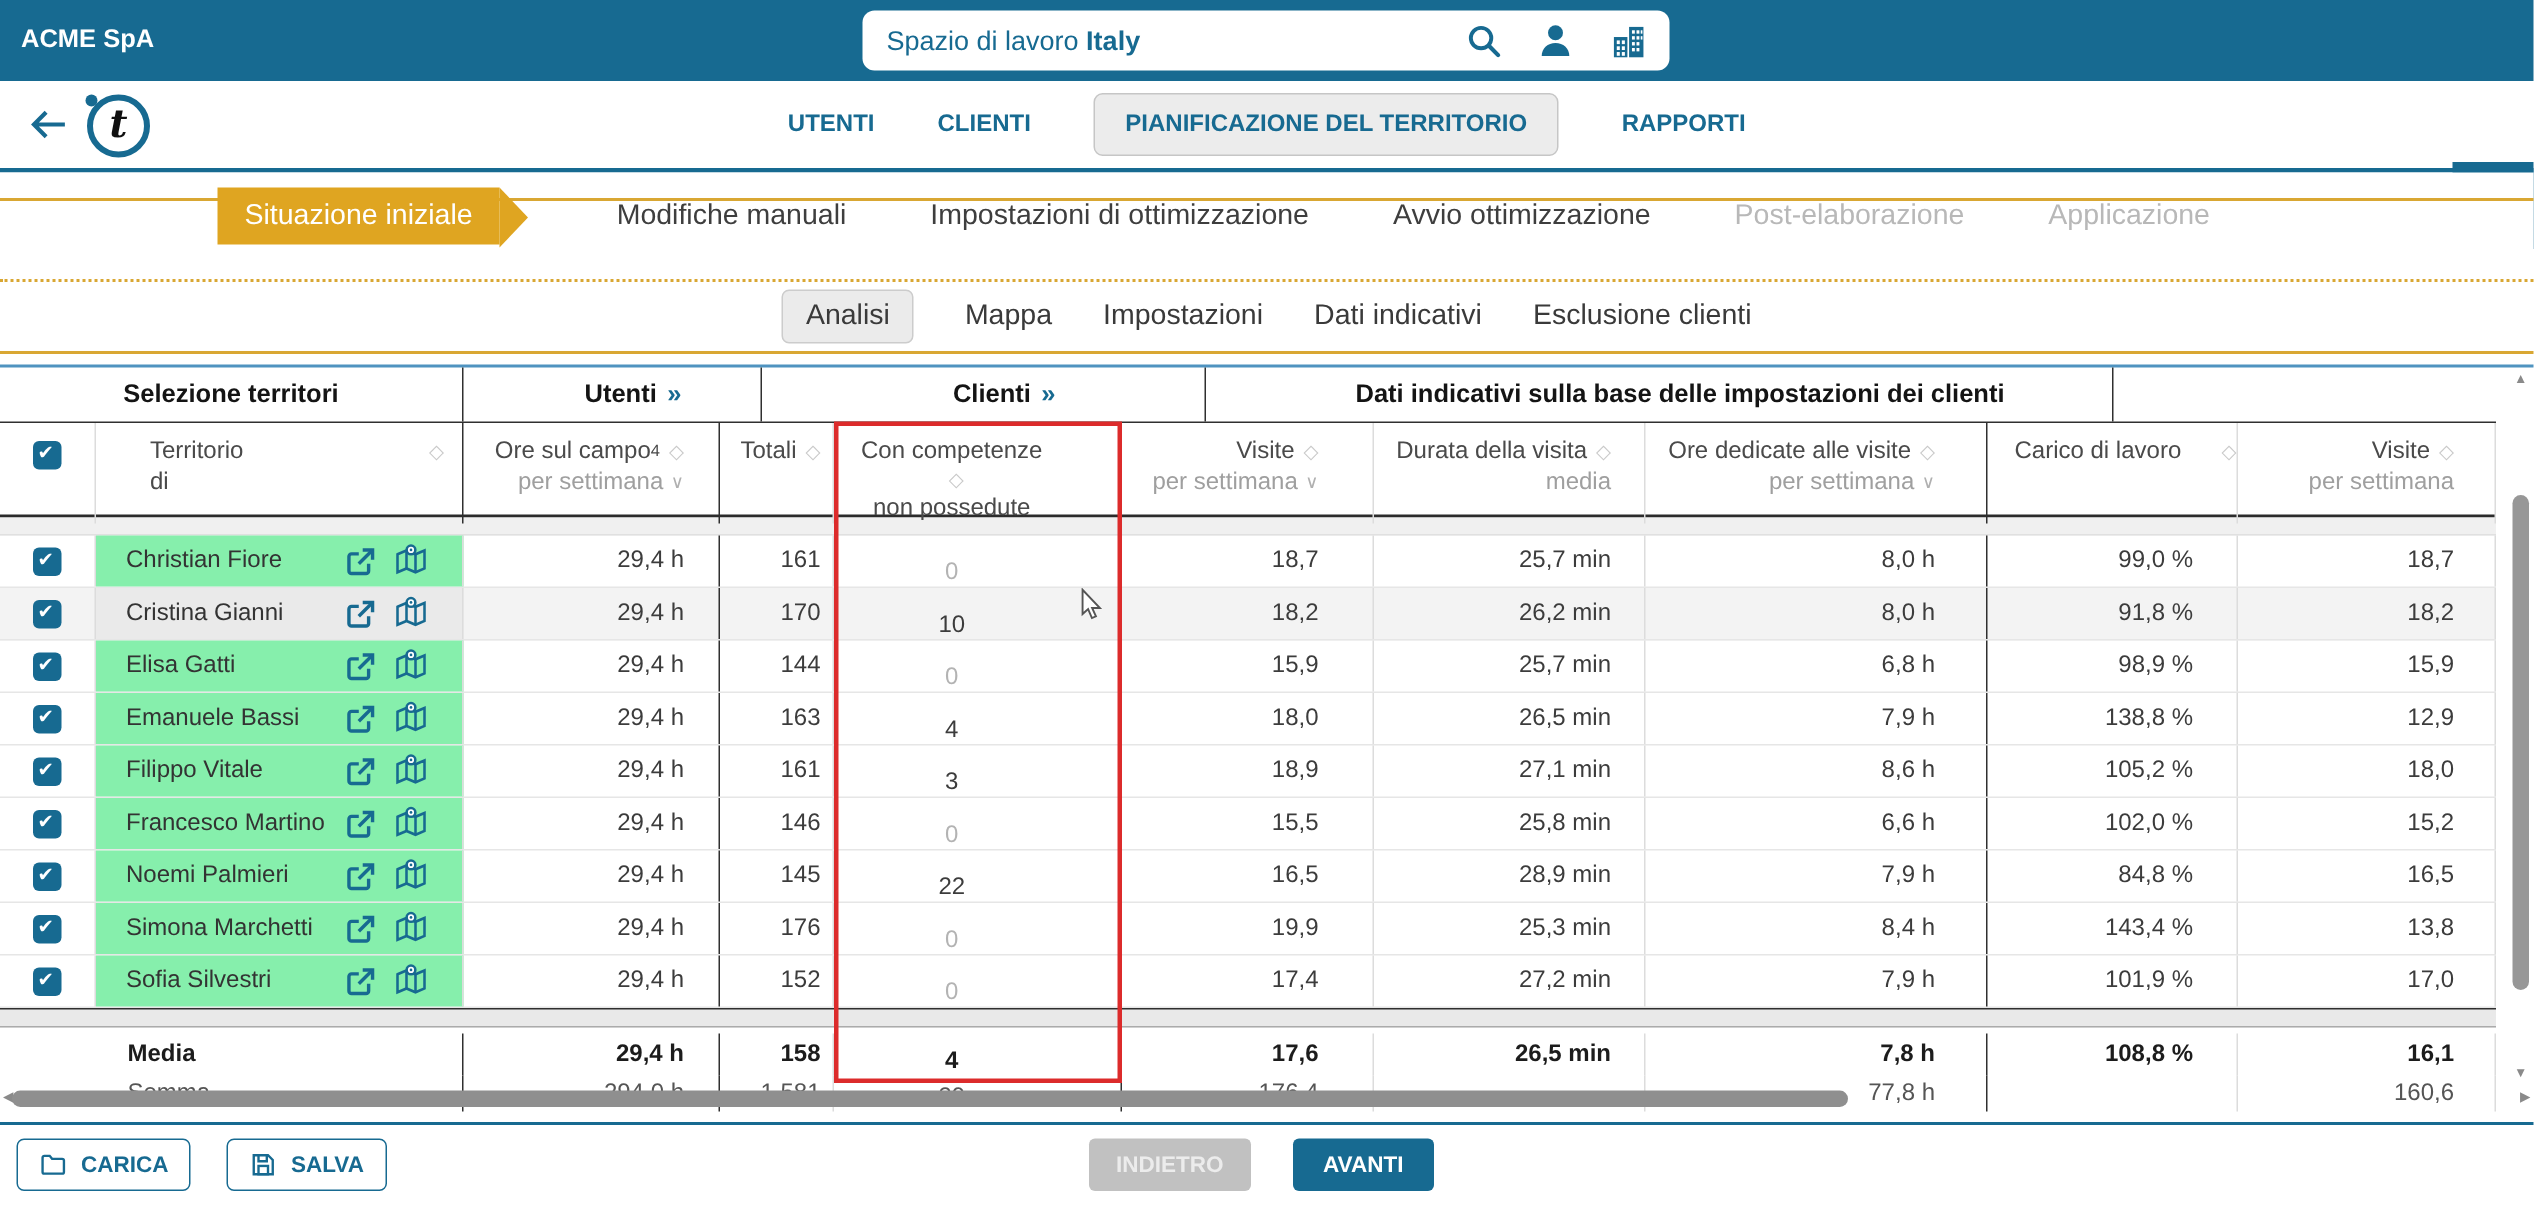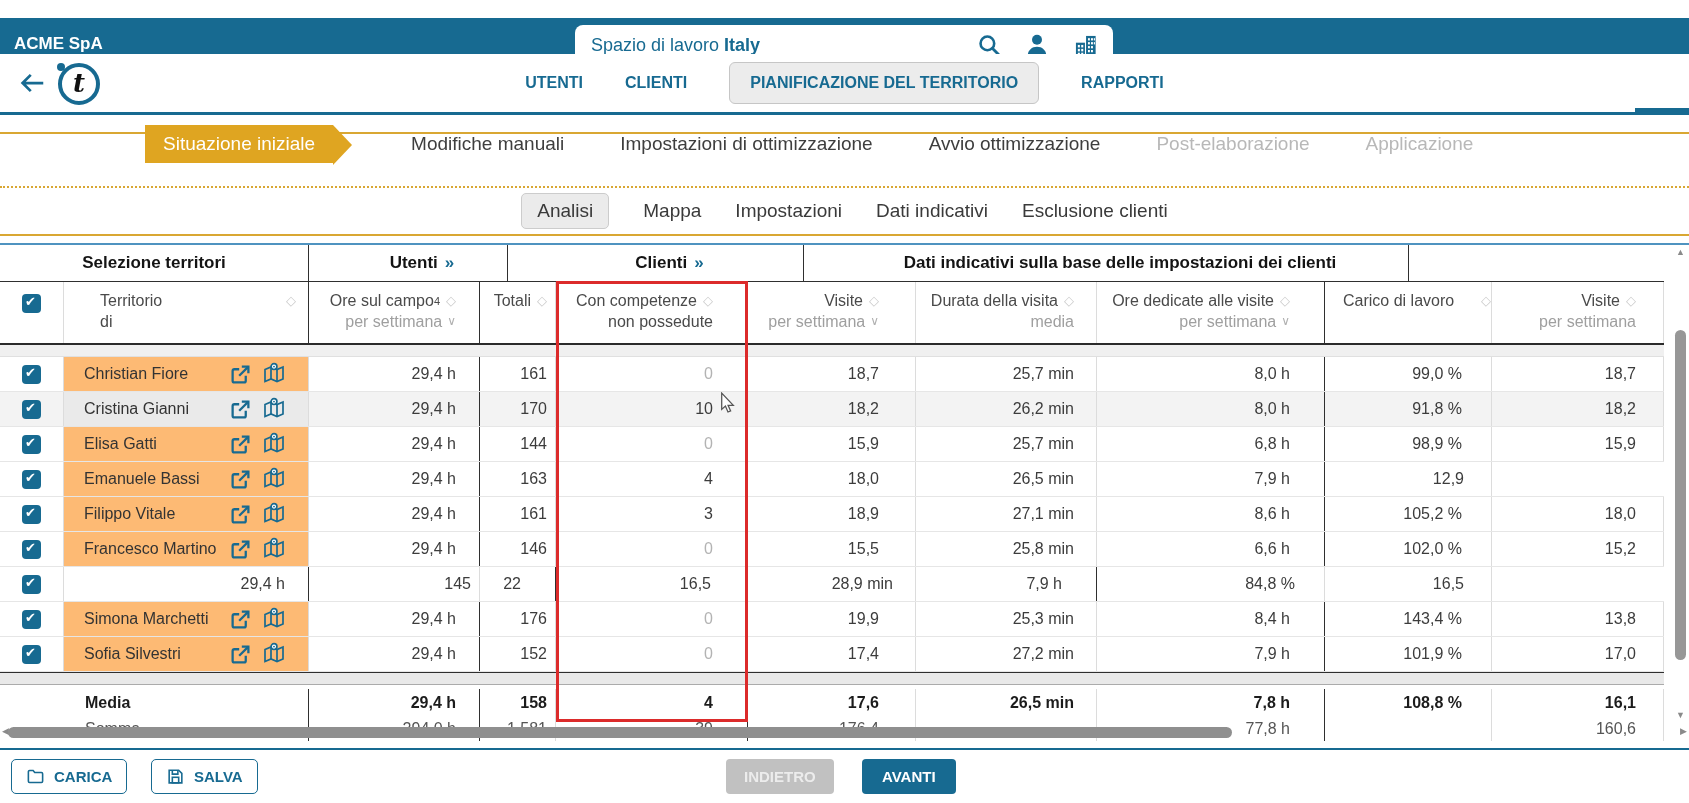--- a/index.html
+++ b/index.html
@@ -1,21 +1,21 @@
 <!DOCTYPE html>
 <html><head>
 <meta charset="utf-8">
 <style>
   html,body{margin:0;padding:0;}
   body{width:1689px;height:803px;position:relative;overflow:hidden;background:#fff;
        font-family:"Liberation Sans",sans-serif;}
   svg{display:block;}
 
   
-  .topbar{position:absolute;top:18px;left:0;right:0;height:54px;background:#176a91;}
+  .topbar{position:absolute;top:0;left:0;right:0;height:54px;background:#176a91;}
   .brand{position:absolute;left:14px;top:16px;color:#fff;font-weight:bold;font-size:17px;}
   .search-pill{position:absolute;left:575px;top:7px;width:538px;height:40px;background:#fff;
                border-radius:8px;display:flex;align-items:center;}
   .search-text{margin-left:16px;font-size:18px;color:#176a91;flex:1;white-space:nowrap;}
   .search-text b{margin-left:5px;}
   .pill-icons{display:flex;align-items:center;gap:22px;margin-right:14px;}
 
   
   .navbar{position:absolute;top:54px;left:0;right:0;height:58px;background:#fff;
           border-bottom:3px solid #176a91;}
@@ -81,27 +81,27 @@
   sup{font-size:11px;}
 
   .darkR{border-right-color:#2f2f2f !important;}
 
   .sliver-top{height:11px;background:#f0f0f0;border-bottom:1px solid #e0e0e0;}
   .row{height:34px;border-bottom:1px solid #e6e6e6;}
   .cell{display:flex;align-items:center;box-sizing:border-box;border-right:1px solid #dcdcdc;
         font-size:16px;color:#3c3c3c;}
   .num{justify-content:flex-end;}
   .row.hover{background:#f3f3f3;}
-  .name-cell{background:#fdba74;padding-left:20px;gap:10px;color:#333;}
+  .name-cell{background:#86efac;padding-left:20px;gap:10px;color:#333;}
   .row.hover .name-cell{background:#eaeaea;}
   .rname{flex:1;white-space:nowrap;overflow:hidden;}
   .ricons{display:flex;align-items:center;gap:11px;margin-right:22px;}
   .ricons svg{cursor:pointer;}
   .muted{color:#b3b3b3;}
-  .pr3{padding-right:23px;} .pr4{padding-right:8px;} .pr5{padding-right:34px;}
+  .pr3{padding-right:23px;} .pr4{padding-right:8px;} .pr5{padding-right:34px;flex-direction:column;}
   .pr6{padding-right:36px;} .pr7{padding-right:22px;} .pr8{padding-right:34px;align-items:center;}
   .pr9{padding-right:29px;} .pr10{padding-right:27px;}
 
   .sliver-bottom{height:11px;background:#e9e9e9;border-top:1px solid #2f2f2f;border-bottom:1px solid #ababab;
                  margin-bottom:4px;}
   .sum-row .cell{border-bottom:none;}
   .sum-label{padding-left:85px;justify-content:flex-start;}
   .sum-media{height:28px;}
   .sum-media .cell{font-weight:bold;color:#1c1c1c;}
   .sum-somma{height:24px;}
@@ -451,20 +451,21 @@
               <circle cx="12" cy="4.6" r="0.9" fill="#176a91"></circle>
             </svg>
           </span>
         </div>
         <div class="cell num pr3 darkR">29,4 h</div>
         <div class="cell num pr4">163</div>
         <div class="cell num pr5 darkR">4</div>
         <div class="cell num pr6">18,0</div>
         <div class="cell num pr7">26,5 min</div>
         <div class="cell num pr8 darkR">7,9 h</div>
+        <div class="cell num pr9">138,8 %</div>
         <div class="cell num pr10">12,9</div>
       </div>
 
       <div class="row grid10">
         <div class="cell cbx">
           <div class="cb"></div>
         </div>
         <div class="cell name-cell">
           <span class="rname">Filippo Vitale</span>
           <span class="ricons">
@@ -517,20 +518,36 @@
         <div class="cell num pr6">15,5</div>
         <div class="cell num pr7">25,8 min</div>
         <div class="cell num pr8 darkR">6,6 h</div>
         <div class="cell num pr9">102,0 %</div>
         <div class="cell num pr10">15,2</div>
       </div>
 
       <div class="row grid10">
         <div class="cell cbx">
           <div class="cb"></div>
+        </div>
+        <div class="cell name-cell">
+          <span class="rname">Noemi Palmieri</span>
+          <span class="ricons">
+            <svg width="21" height="21" viewBox="0 0 24 24">
+              <path d="M18 13.5V19a2 2 0 0 1-2 2H5a2 2 0 0 1-2-2V8a2 2 0 0 1 2-2h5.5" fill="none" stroke="#176a91" stroke-width="2.6"></path>
+              <path d="M13.5 3H21v7.5" fill="none" stroke="#176a91" stroke-width="2.6"></path>
+              <path d="M10.5 13.5L21 3" fill="none" stroke="#176a91" stroke-width="2.6"></path>
+            </svg>
+            <svg width="24" height="24" viewBox="0 0 24 24">
+              <path d="M3 7.5l6-2.5 6 2.5 6-2.5v12l-6 2.5-6-2.5-6 2.5z" fill="none" stroke="#176a91" stroke-width="1.7"></path>
+              <path d="M9 5v12.2M15 7.3v12.2" fill="none" stroke="#176a91" stroke-width="1.7"></path>
+              <circle cx="12" cy="4.6" r="2.9" fill="#fff" stroke="#176a91" stroke-width="1.7"></circle>
+              <circle cx="12" cy="4.6" r="0.9" fill="#176a91"></circle>
+            </svg>
+          </span>
         </div>
         <div class="cell num pr3 darkR">29,4 h</div>
         <div class="cell num pr4">145</div>
         <div class="cell num pr5 darkR">22</div>
         <div class="cell num pr6">16,5</div>
         <div class="cell num pr7">28,9 min</div>
         <div class="cell num pr8 darkR">7,9 h</div>
         <div class="cell num pr9">84,8 %</div>
         <div class="cell num pr10">16,5</div>
       </div>

